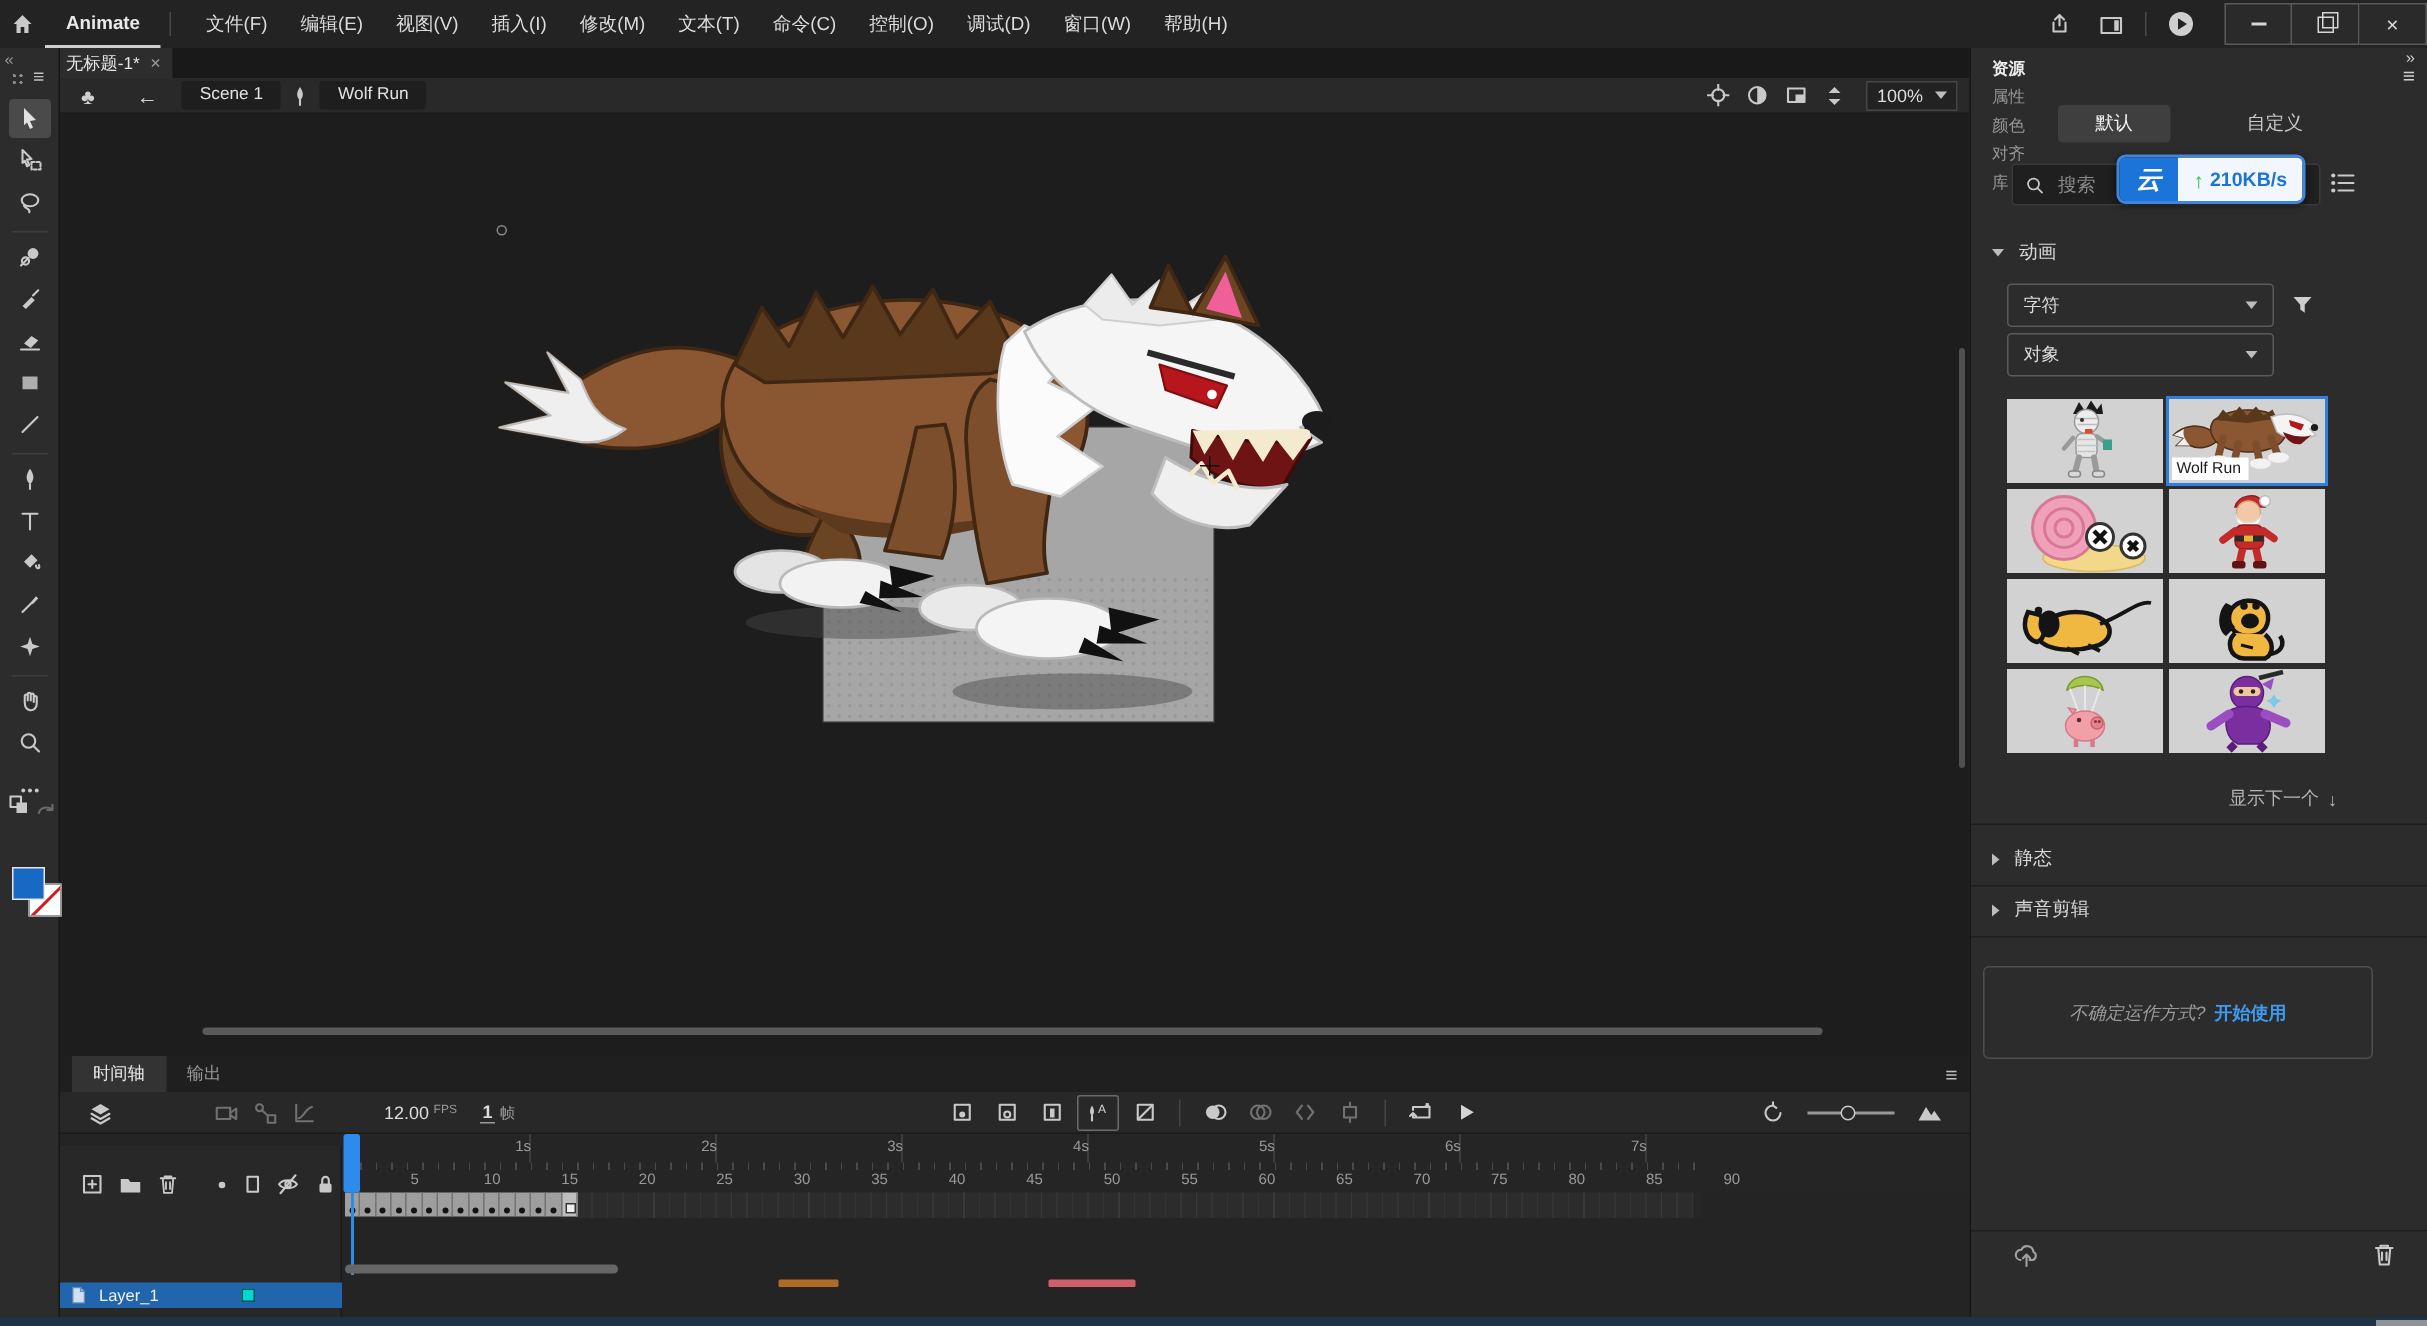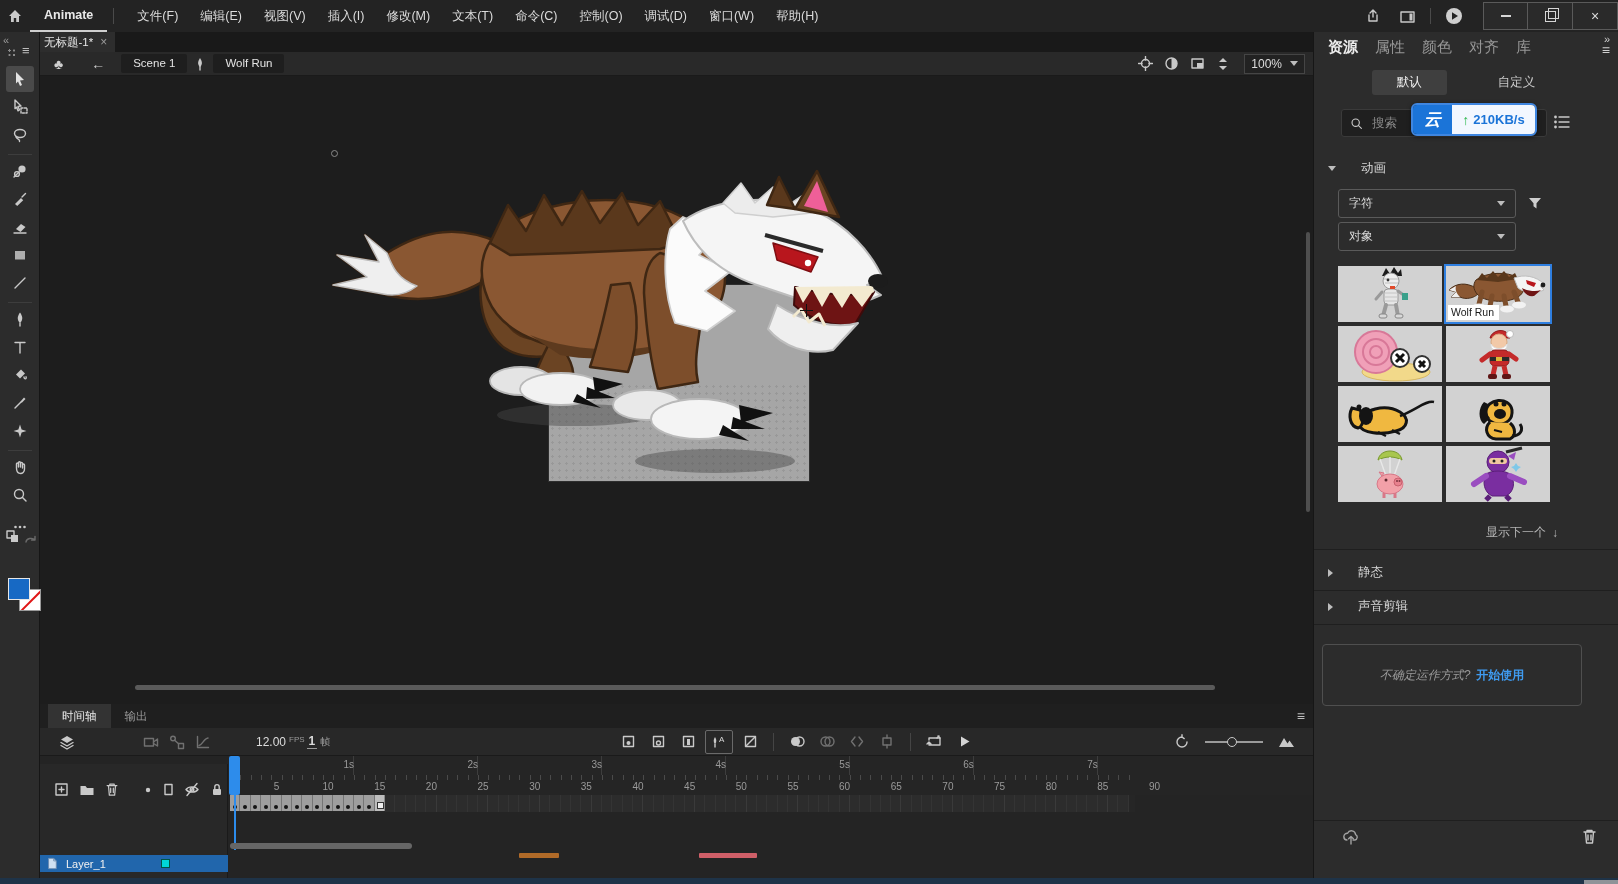--- a/index.html
+++ b/index.html
@@ -62,36 +62,36 @@
   #stray-dot{position:absolute;left:291px;top:74px;width:5px;height:5px;border:1px solid #8a8a8a;border-radius:50%;}
   #transform-cross{position:absolute;left:760px;top:228px;width:13px;height:13px;}
   #transform-cross:before{content:"";position:absolute;left:6px;top:0;width:1px;height:13px;background:#111;}
   #transform-cross:after{content:"";position:absolute;left:0;top:6px;width:13px;height:1px;background:#111;}
   #wolf{position:absolute;left:285px;top:89px;}
   #h-scrollbar{position:absolute;left:95px;top:609px;width:1080px;height:5px;background:#5a5a5a;border-radius:3px;}
   #v-scrollbar{left:1306px;top:232px;width:4px;height:280px;background:#4f4f4f;border-radius:2px;}
 
   
   #assets-panel{left:1313px;top:32px;width:305px;height:852px;background:#2c2c2c;border-left:1px solid #161616;box-sizing:border-box;}
-  #assets-tabs{position:absolute;left:14px;top:6px;display:flex;gap:17px;font-size:15px;}
+  #assets-tabs{position:absolute;left:14px;top:6px;display:flex;gap:4px;font-size:11px;flex-direction:column;}
   .assets-tab{color:#969696;}
   .assets-tab.active{color:#ededed;font-weight:bold;}
   #panel-chevrons{position:absolute;right:8px;top:2px;color:#cfcfcf;text-align:right;line-height:11px;}
   #mode-tabs{position:absolute;left:0;top:38px;width:100%;display:flex;justify-content:center;gap:26px;}
   .mode-tab{padding:4px 25px;color:#c9c9c9;border-radius:3px;font-size:12.5px;}
   .mode-tab.active{background:#3f3f3f;color:#f0f0f0;}
   #search-box{position:absolute;left:27px;top:77px;width:206px;height:28px;background:#1f1f1f;border:1px solid #3a3a3a;border-radius:3px;display:flex;align-items:center;box-sizing:border-box;padding:0 8px;gap:7px;}
   #search-box input{background:transparent;border:none;outline:none;color:#bdbdbd;width:120px;font-size:12.5px;font-family:inherit;}
   #search-box input::placeholder{color:#8a8a8a;}
   #net-widget{position:absolute;left:97px;top:71px;width:126px;height:33px;border:2px solid #3f86e0;border-radius:6px;display:flex;overflow:hidden;box-sizing:border-box;box-shadow:0 1px 4px rgba(0,0,0,.5);}
   #net-left{width:39px;background:#1b74d8;color:#fff;display:flex;align-items:center;justify-content:center;font-size:17px;font-weight:bold;font-style:italic;}
   #net-right{flex:1;background:#f2f7ff;display:flex;align-items:center;justify-content:center;gap:4px;font-weight:bold;font-size:13px;color:#1b74d8;}
   #net-right .up{color:#2db84d;font-size:14px;}
   #list-view-btn{position:absolute;left:239px;top:82px;width:20px;height:18px;}
-  .sec-head{position:absolute;left:14px;display:flex;align-items:center;gap:25px;color:#d8d8d8;font-size:12.5px;}
+  .sec-head{position:absolute;left:14px;display:flex;align-items:center;gap:10px;color:#d8d8d8;font-size:12.5px;}
   .tri-down{width:0;height:0;border-left:4px solid transparent;border-right:4px solid transparent;border-top:5px solid #bdbdbd;}
   .tri-right{width:0;height:0;border-top:4px solid transparent;border-bottom:4px solid transparent;border-left:5px solid #bdbdbd;}
   .dd{position:absolute;left:24px;width:178px;height:29px;border:1px solid #5a5a5a;border-radius:3px;display:flex;align-items:center;justify-content:space-between;padding:0 10px;box-sizing:border-box;color:#dcdcdc;}
   #thumb-grid{position:absolute;left:24px;top:234px;width:216px;display:grid;grid-template-columns:104px 104px;grid-auto-rows:56px;gap:4px;}
   .thumb{background:#d2d2d2;position:relative;overflow:hidden;}
   .thumb.selected{outline:2px solid #2f7fe0;outline-offset:0;}
   .thumb-label{position:absolute;left:2px;bottom:2px;background:#fff;color:#1a1a1a;font-size:10.5px;padding:1px 5px 2px 3px;}
   #show-next{position:absolute;right:60px;top:492px;color:#b5b5b5;display:flex;gap:6px;align-items:center;}
   .hdiv{position:absolute;left:0;width:305px;height:1px;background:#1f1f1f;}
   #promo-box{position:absolute;left:8px;top:612px;width:258px;height:60px;border:1px solid #4f4f4f;border-radius:4px;display:flex;align-items:center;justify-content:center;gap:6px;}
@@ -103,21 +103,21 @@
   #timeline{left:40px;top:704px;width:1273px;height:180px;background:#242424;}
   #tl-tabbar{position:absolute;left:0;top:0;width:1273px;height:24px;background:#1f1f1f;display:flex;align-items:flex-end;}
   .tl-tab{height:24px;line-height:24px;padding:0 14px;color:#9a9a9a;font-size:11.5px;}
   .tl-tab.active{background:#333;color:#e8e8e8;font-weight:normal;}
   #tl-menu{position:absolute;right:8px;top:4px;color:#bdbdbd;font-size:14px;}
   #tl-controls{position:absolute;left:0;top:24px;width:1273px;height:28px;background:#282828;border-bottom:1px solid #1a1a1a;display:flex;align-items:center;box-sizing:border-box;}
   .tli{width:26px;height:22px;display:flex;align-items:center;justify-content:center;border-radius:2px;}
   .tli.dim{opacity:.45;}
   .tli.boxed{border:1px solid #6a6a6a;}
   .tl-sep{width:1px;height:18px;background:#454545;margin:0 6px;}
-  #fps-group{display:flex;align-items:baseline;gap:3px;margin:0 2px 0 40px;color:#dcdcdc;}
+  #fps-group{display:flex;align-items:baseline;gap:3px;margin:0 15px 0 40px;color:#dcdcdc;}
   #fps-group .sup{font-size:8px;color:#9a9a9a;position:relative;top:-4px;}
   #frame-group{display:flex;align-items:baseline;gap:3px;color:#dcdcdc;}
   #frame-group .cur{border-bottom:1px solid #9a9a9a;padding:0 2px;font-weight:bold;}
   #frame-group .unit{font-size:10px;color:#9a9a9a;}
   #tl-left-col{position:absolute;left:0;top:60px;width:188px;height:128px;background:#282828;border-right:1px solid #1a1a1a;box-sizing:border-box;}
   #layer-header-icons{position:absolute;left:14px;top:18px;display:flex;gap:10px;align-items:center;}
   #ruler-band{position:absolute;left:188px;top:52px;width:1085px;height:39px;background:#252525;}
   #seconds-row{position:absolute;left:2px;top:0;width:905px;height:19px;
      background:repeating-linear-gradient(90deg,transparent 0 122.96px,#3d3d3d 122.96px 123.96px);}
   .sec-label{position:absolute;top:3px;width:22px;text-align:center;color:#9a9a9a;font-size:10px;}

